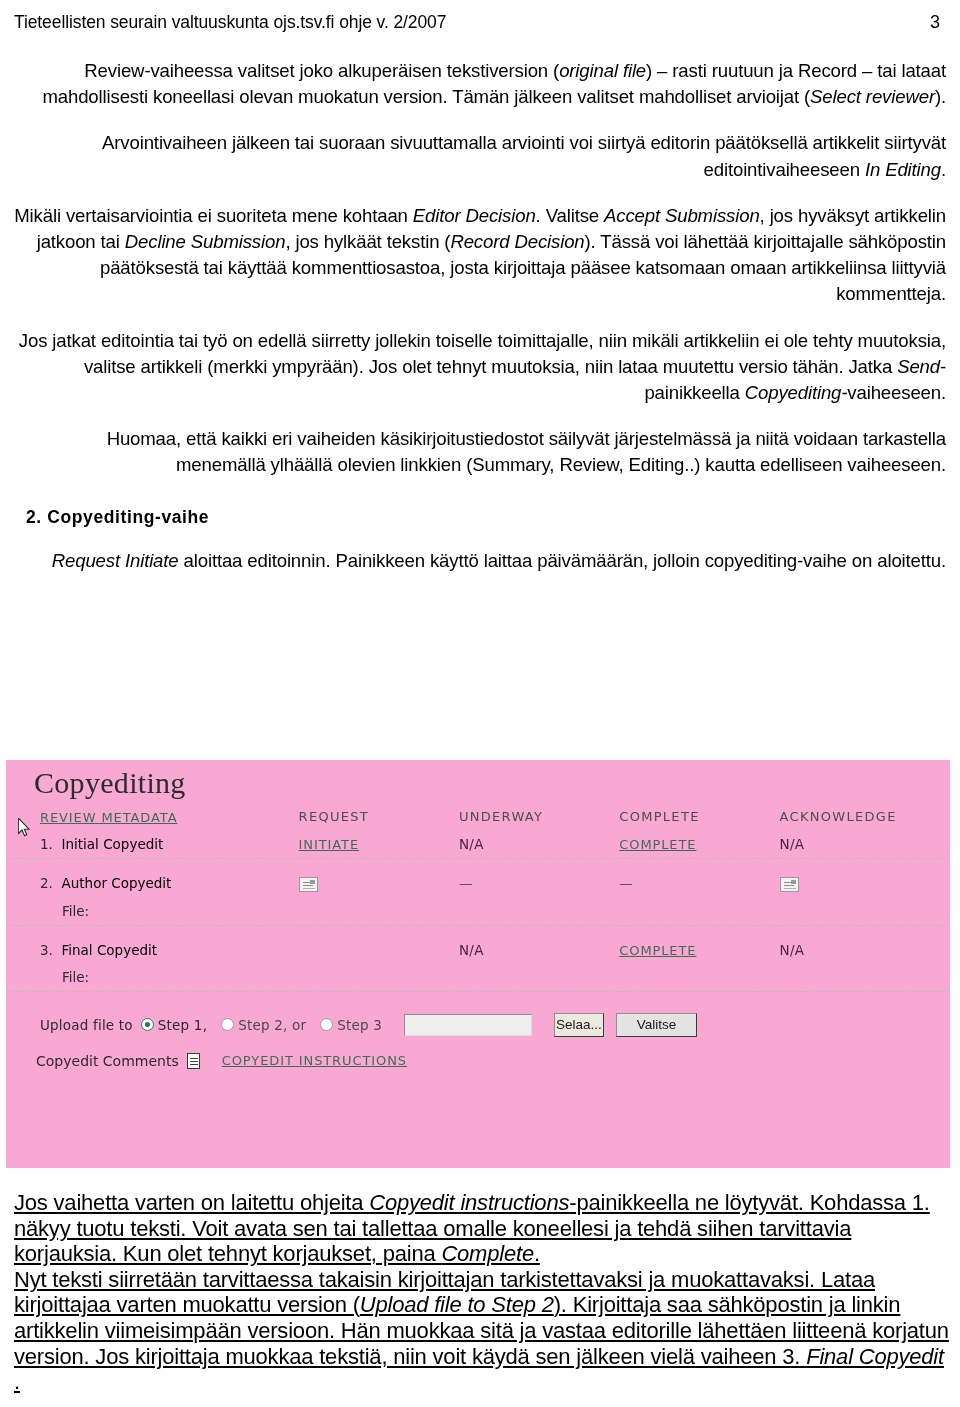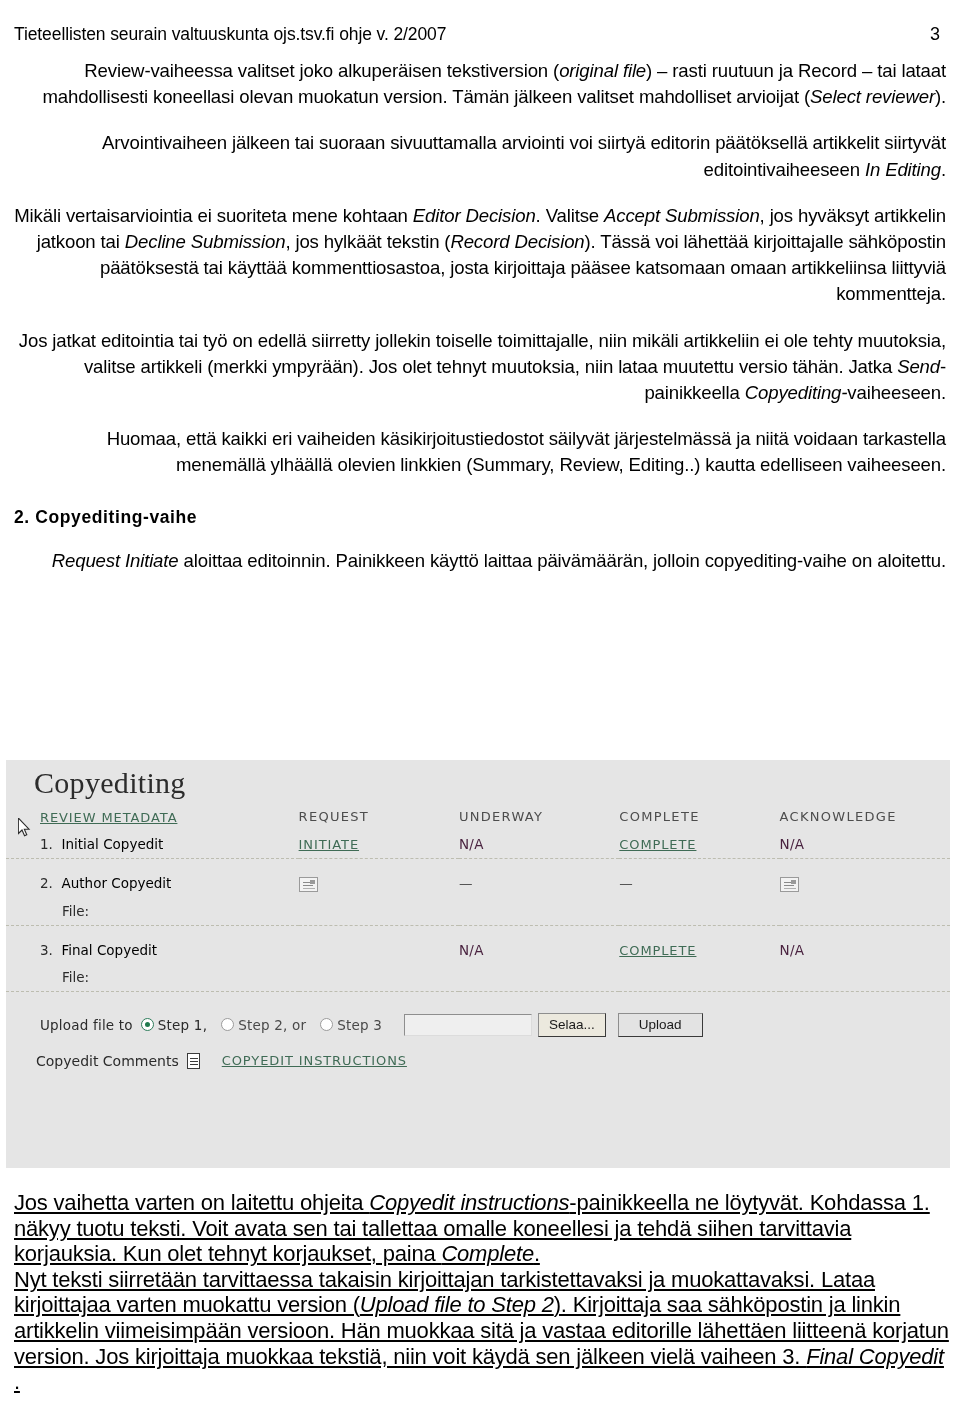--- a/index.html
+++ b/index.html
@@ -13,21 +13,21 @@
     height: 1407px;
     font-family: "Liberation Sans", sans-serif;
     color: #000000;
     position: relative;
     overflow: hidden;
   }
 
   
   .page-header {
     position: absolute;
-    top: 24px;
+    top: 12px;
     left: 14px;
     right: 14px;
     height: 26px;
     display: flex;
     align-items: flex-start;
     justify-content: space-between;
     text-align: right;
   }
   .header-title {
     font-size: 17.5px;
@@ -51,34 +51,34 @@
   p.para {
     margin: 0 0 20px 0;
     font-size: 18.6px;
     line-height: 26.2px;
     letter-spacing: -0.15px;
     text-align: right;
   }
   p.para.tight { margin-bottom: 28px; }
   .it { font-style: italic; }
   h2.section-head {
-    margin: 6px 0 20px 0;
+    margin: 6px 0 20px 12px;
     font-size: 17.5px;
     font-weight: bold;
     letter-spacing: 0.6px;
   }
 
   
   .shot {
     position: absolute;
     left: 6px;
     top: 760px;
     width: 944px;
     height: 408px;
-    background: #e5e5e5;
+    background: #f9a8d4;
     font-family: "DejaVu Sans", sans-serif;
     overflow: hidden;
   }
   .shot-title {
     font-family: "Liberation Serif", serif;
     font-size: 30px;
     color: #2c2c2c;
     padding: 6px 0 2px 28px;
     letter-spacing: 0.3px;
   }
@@ -207,22 +207,22 @@
   }
   .btn {
     height: 24px;
     background: #ece9de;
     border: 1px solid #8e8e8e;
     border-right-color: #3a3a3a;
     border-bottom-color: #3a3a3a;
     font-family: "Liberation Sans", sans-serif;
     font-size: 13.5px;
     color: #1a1a1a;
-    padding: 0 10px;
-    margin-left: 6px;
+    padding: 0 1px;
+    margin-left: 22px;
     cursor: pointer;
     line-height: 22px;
   }
   .btn.upload { background:#e3e3e3; padding: 0 20px; margin-left: 12px; }
 
   .commentrow {
     padding: 16px 0 0 30px;
     display: flex;
     align-items: center;
     font-size: 14px;
@@ -369,21 +369,21 @@
   <div class="uploadrow">
     <span class="lbl">Upload file to</span>
     <span class="radio on"></span>
     <span class="radio-lbl">Step 1,</span>
     <span class="radio"></span>
     <span class="radio-lbl dim">Step 2, or</span>
     <span class="radio"></span>
     <span class="radio-lbl dim">Step 3</span>
     <input class="textfield" type="text" value="" style="">
     <button class="btn">Selaa...</button>
-    <button class="btn upload">Upload</button>
+    <button class="btn upload">Valitse</button>
   </div>
 
   <div class="commentrow">
     <span>Copyedit Comments</span>
     <span class="docicon">
         <i></i>
         <i></i>
         <i></i>
       </span>
     <span class="lnk">COPYEDIT INSTRUCTIONS</span>

